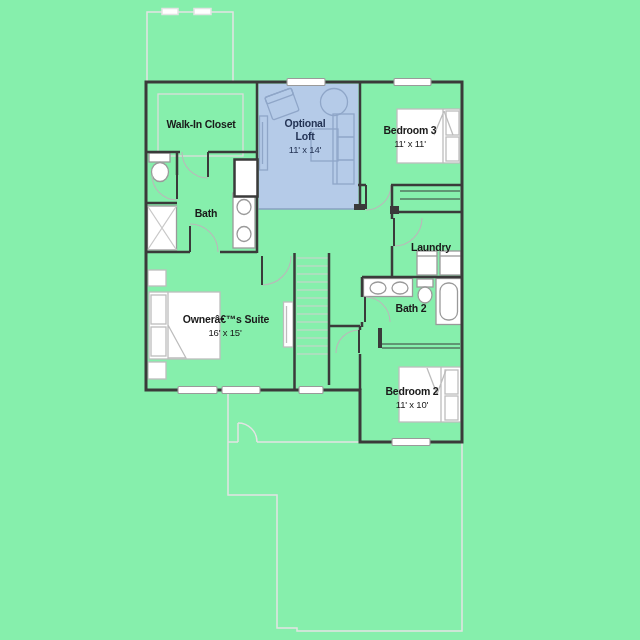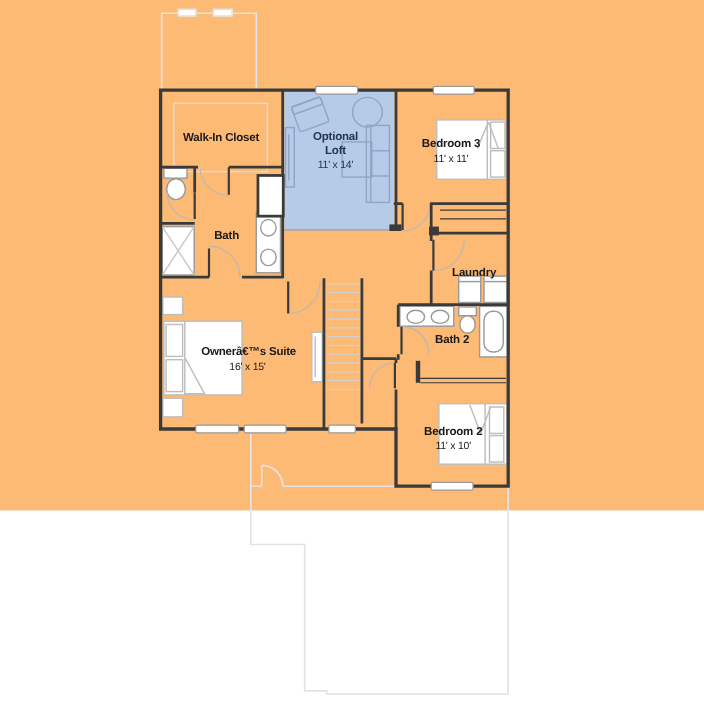--- a/index.html
+++ b/index.html
@@ -1,16 +1,16 @@
 <!DOCTYPE html>
 <html><head>
 <meta charset="utf-8">
 <style>
   html,body{margin:0;padding:0;background:#ffffff;width:640px;height:640px;overflow:hidden;}
-  .stage{position:relative;width:640px;height:464px;background:#fdba74;}
+  .stage{position:relative;width:640px;height:640px;background:#86efac;}
   svg{display:block;}
   text{font-family:"Liberation Sans","DejaVu Sans",sans-serif;}
   .room-label{font-size:10.5px;font-weight:700;letter-spacing:-0.2px;}
   .room-dims{font-size:9.5px;font-weight:400;letter-spacing:-0.2px;}
 </style>
 </head>
 <body>
 
 <div class="stage">
 <svg width="640" height="640" viewBox="0 0 640 640">

